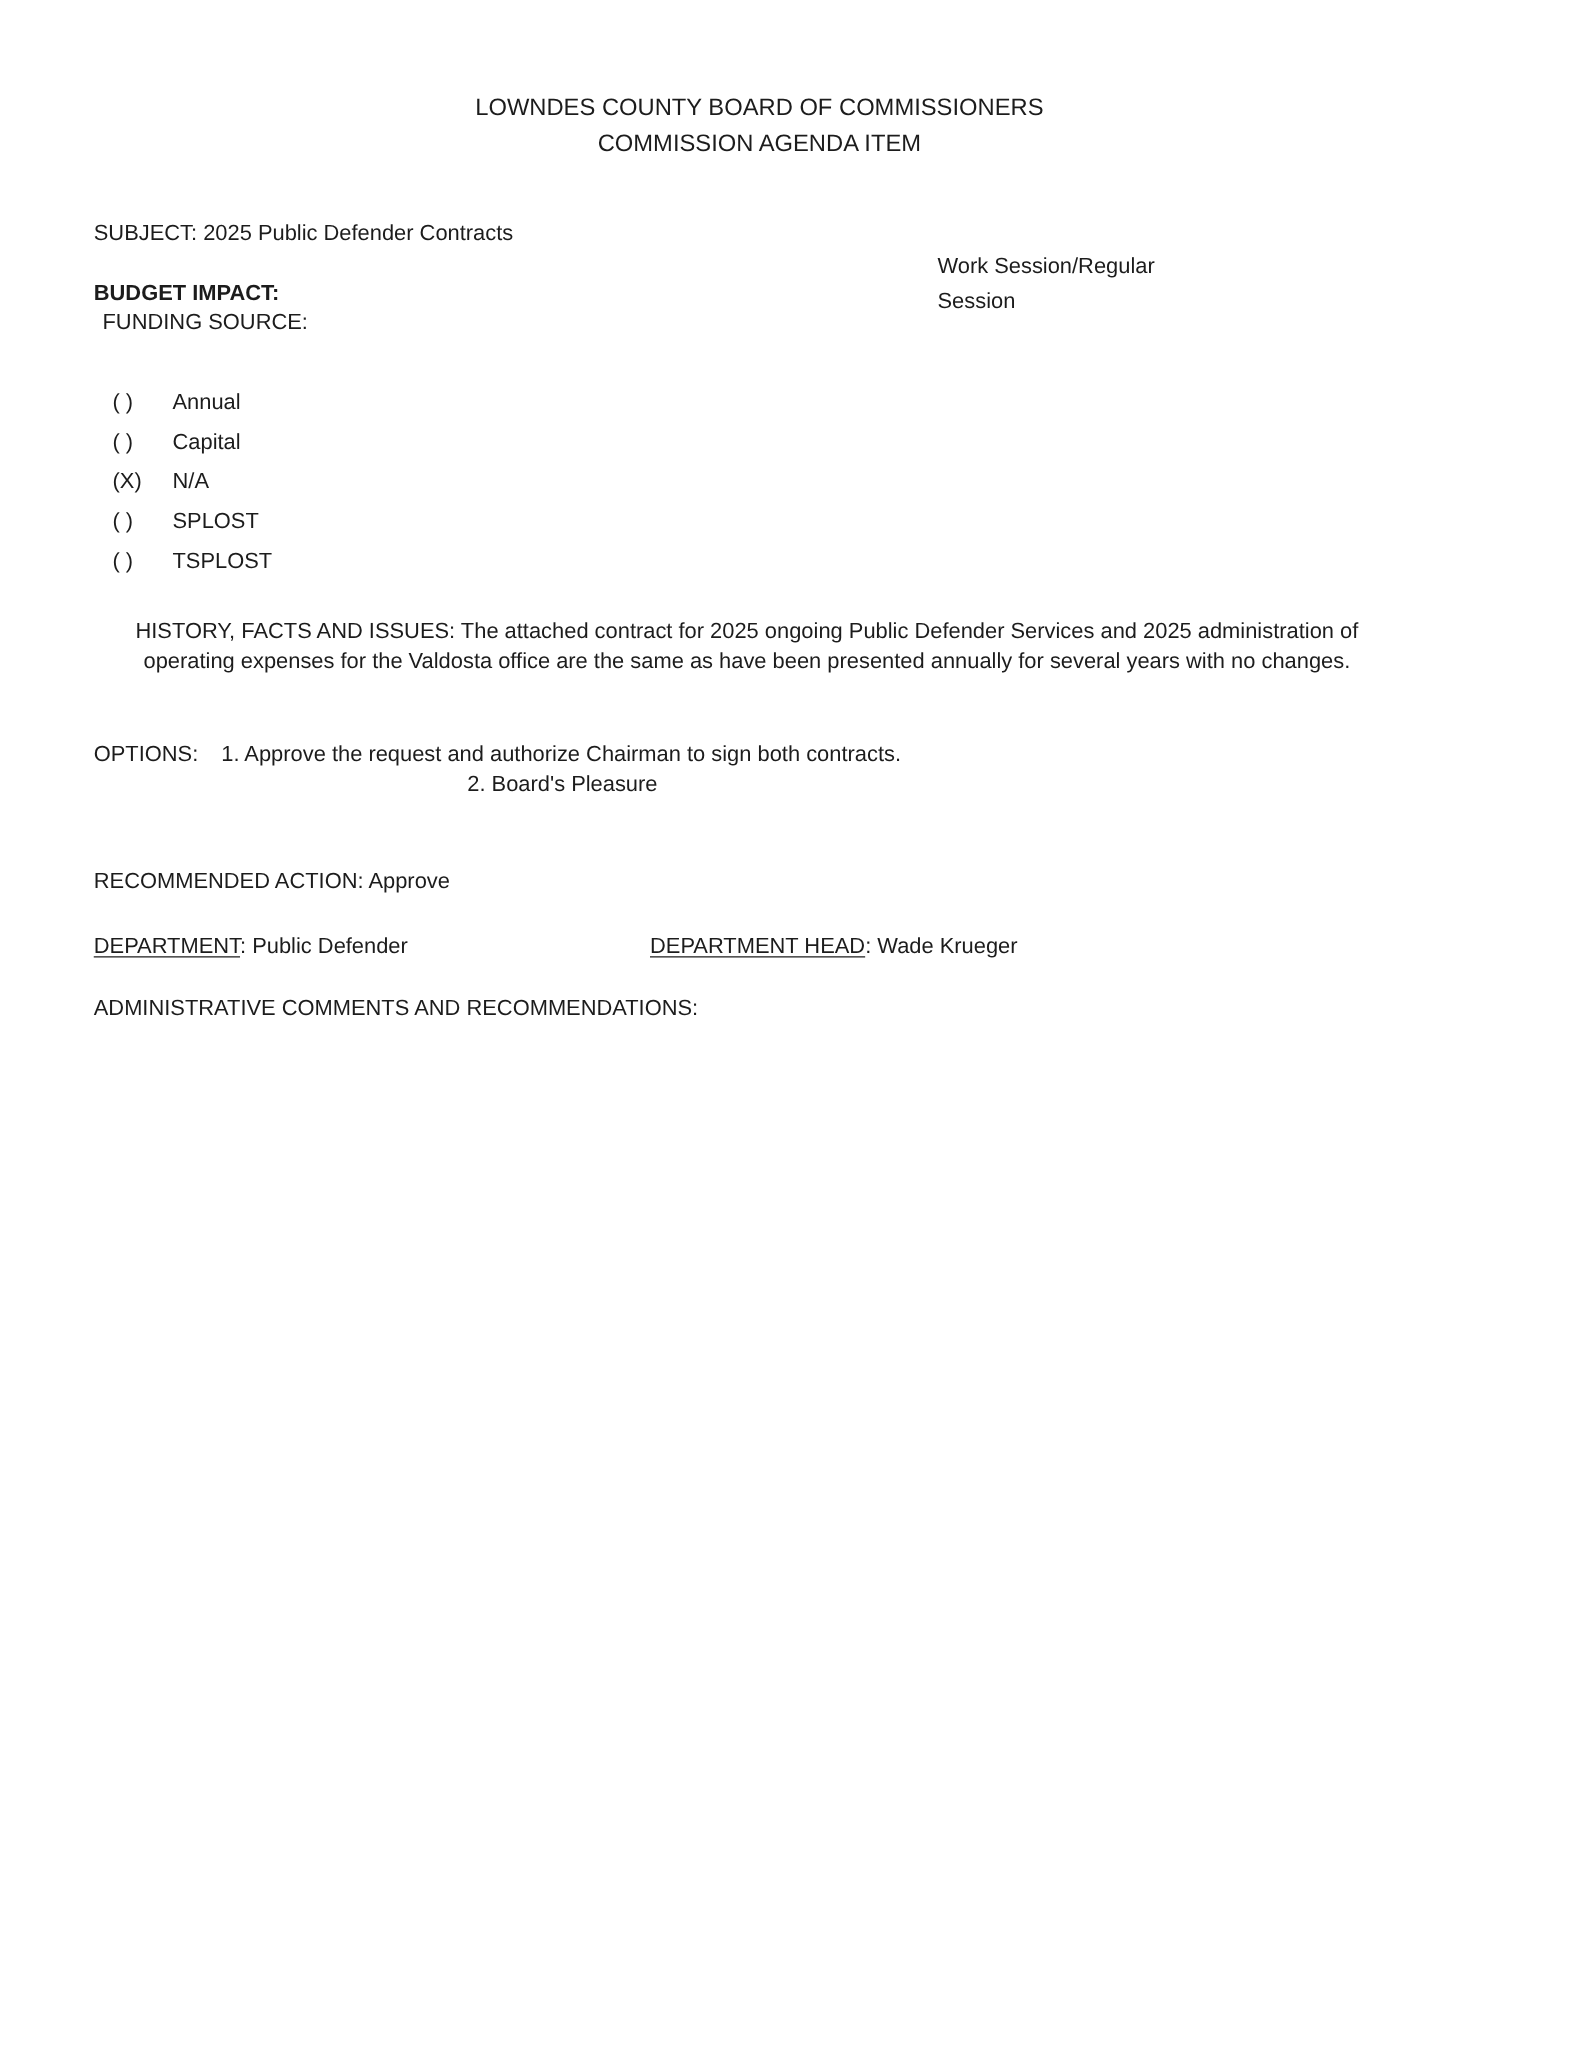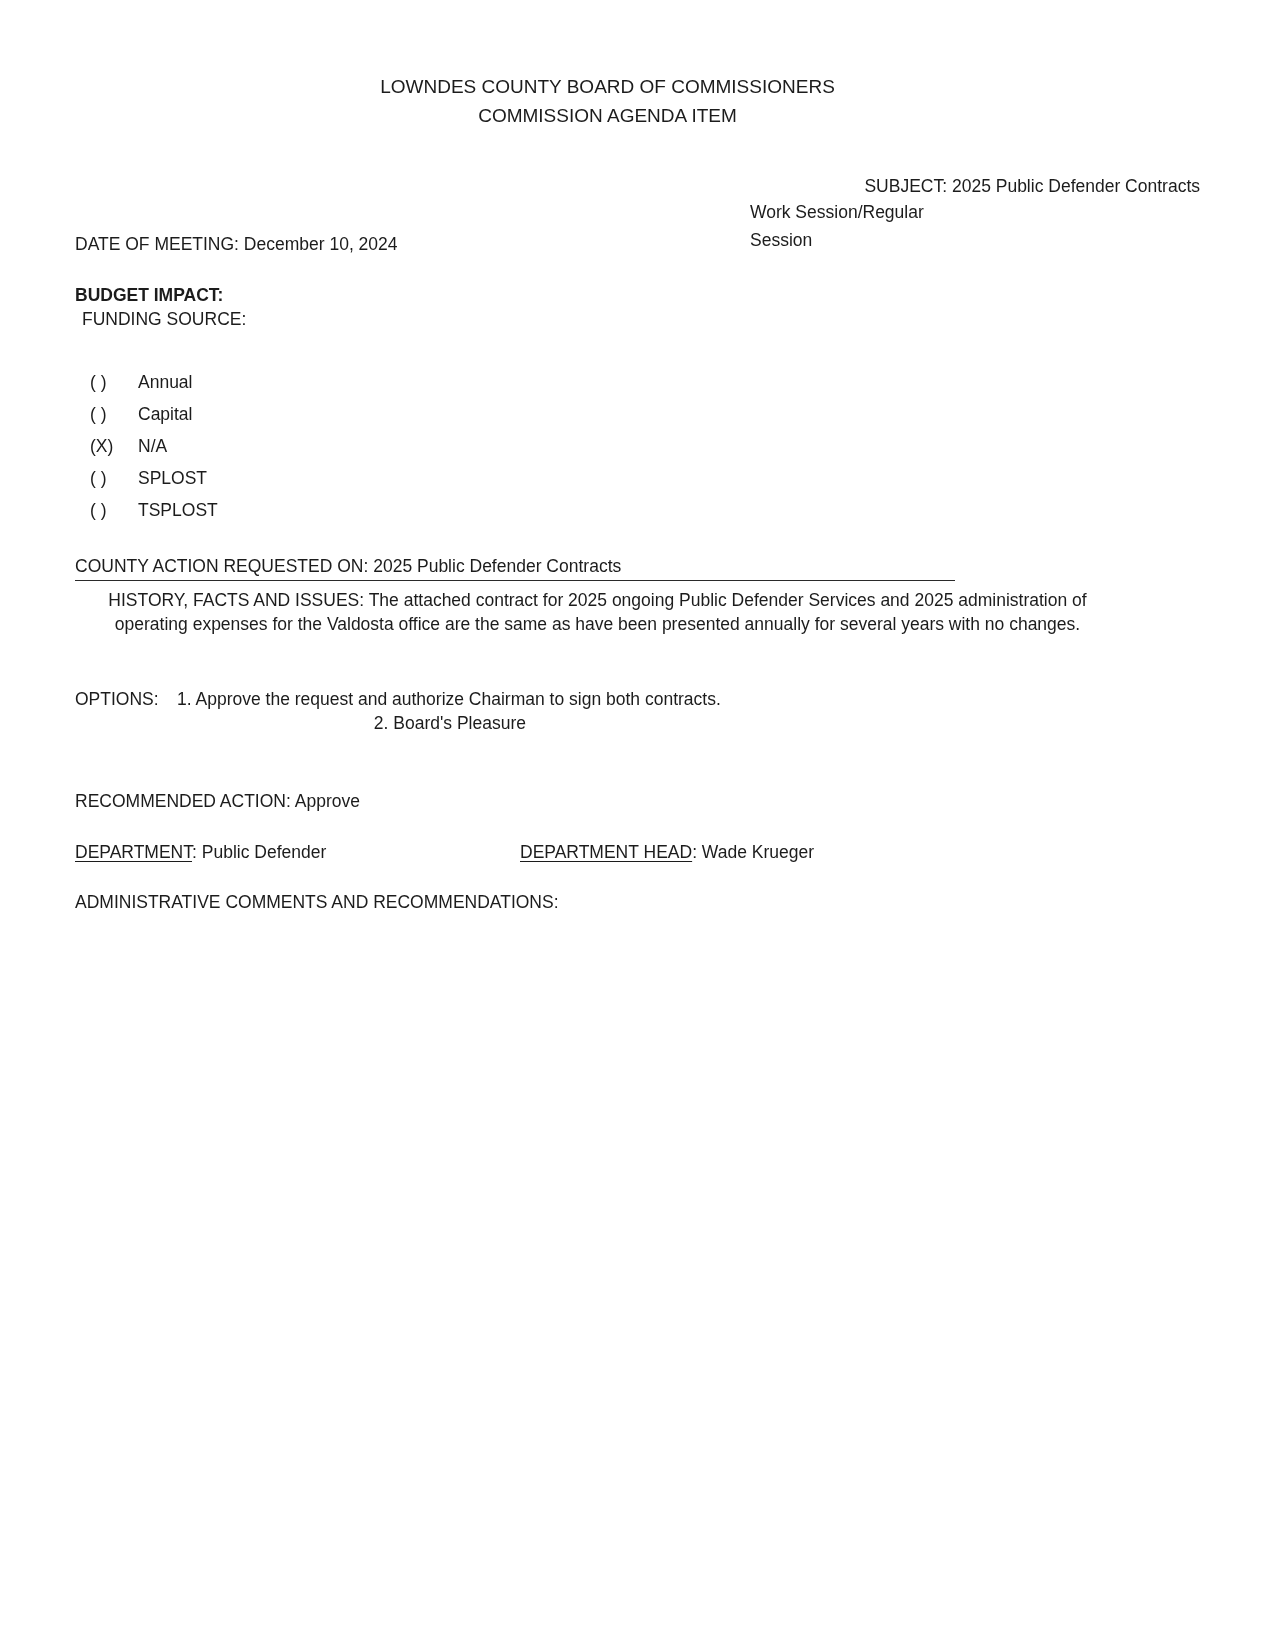--- a/index.html
+++ b/index.html
@@ -23,21 +23,21 @@
     font-size: 17.5px;
     line-height: 1.35;
   }
   .title-block {
     text-align: center;
     font-size: 19px;
     line-height: 1.55;
     margin-bottom: 44px;
     padding-right: 60px;
   }
-  .subject-line { margin-bottom: 34px; text-align: right; }
+  .subject-line { margin-bottom: 24px; }
   .session-block {
     position: absolute;
     left: 675px;
     top: 126px;
     width: 180px;
     line-height: 1.6;
   }
   .date-line { margin-bottom: 28px; }
   .budget-line { margin-bottom: 0; font-weight: bold; }
   .funding-line { padding-left: 7px; margin-bottom: 36px; }
@@ -85,21 +85,20 @@
 
     <div class="title-block">
       <div>LOWNDES COUNTY BOARD OF COMMISSIONERS</div>
       <div>COMMISSION AGENDA ITEM</div>
     </div>
 
     <div class="subject-line">SUBJECT: 2025 Public Defender Contracts</div>
 
     <div class="session-block">Work Session/Regular Session</div>
 
-    <div class="date-line">DATE OF MEETING: December 10, 2024</div>
 
     <div class="budget-line">BUDGET IMPACT:</div>
     <div class="funding-line">FUNDING SOURCE:</div>
 
     <div class="funding-list">
       <div class="funding-row">
         <span class="funding-mark">( )</span>
         <span>Annual</span>
       </div>
       <div class="funding-row">
@@ -113,21 +112,20 @@
       <div class="funding-row">
         <span class="funding-mark">( )</span>
         <span>SPLOST</span>
       </div>
       <div class="funding-row">
         <span class="funding-mark">( )</span>
         <span>TSPLOST</span>
       </div>
     </div>
 
-    <div class="county-action">COUNTY ACTION REQUESTED ON: 2025 Public Defender Contracts</div>
 
     <div class="history-para">HISTORY, FACTS AND ISSUES: The attached contract for 2025 ongoing Public Defender Services and 2025 administration of operating expenses for the Valdosta office are the same as have been presented annually for several years with no changes.</div>
 
     <div class="options-block">
       <div class="options-row">
         <span class="options-label">OPTIONS:</span>
         <span class="options-items">
           <div>1. Approve the request and authorize Chairman to sign both contracts.</div>
           <div class="opt2">2. Board's Pleasure</div>
         </span>

